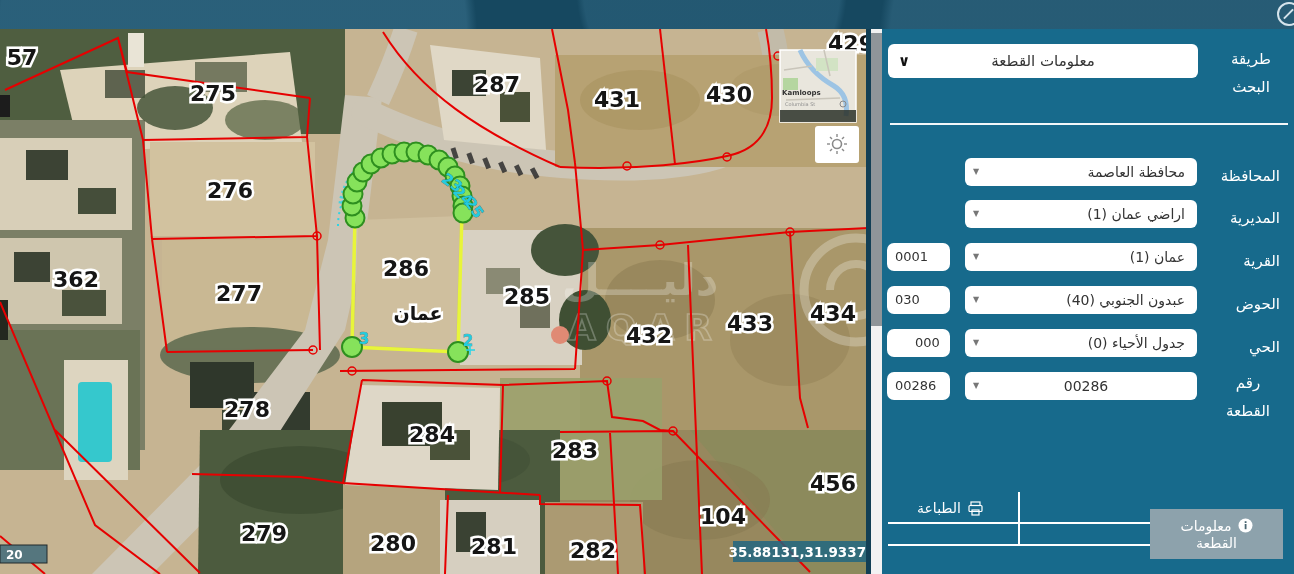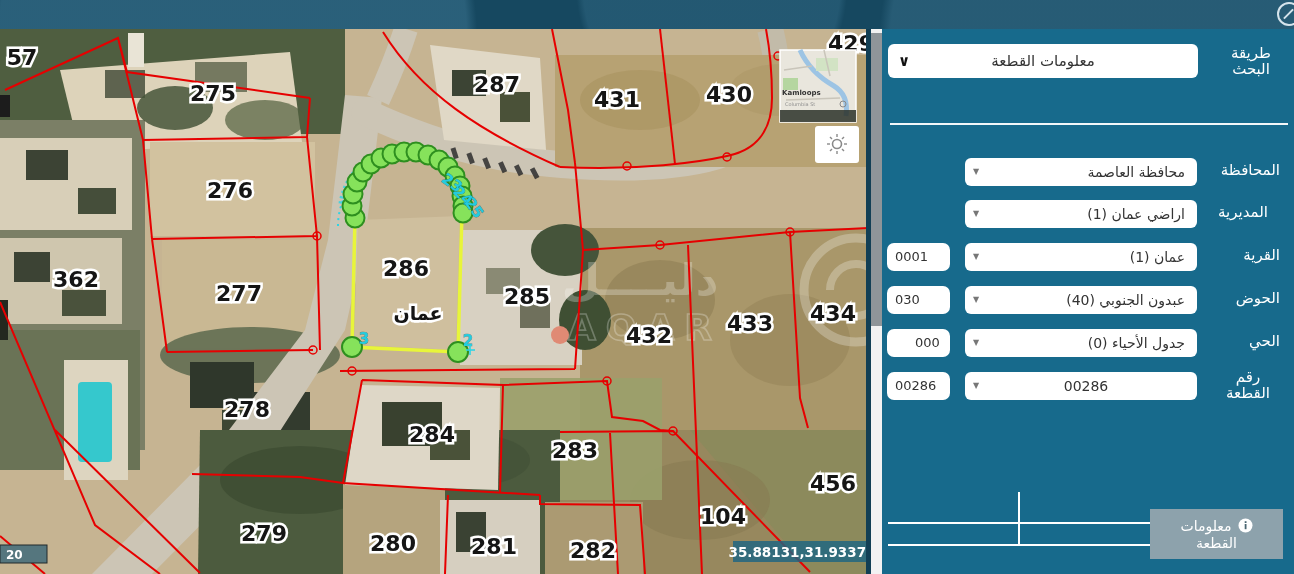--- a/index.html
+++ b/index.html
@@ -30,21 +30,21 @@
   .wm-ar{font-family:"DejaVu Sans",sans-serif;font-weight:bold;font-size:44px;fill:#fff;text-anchor:middle;}
   .wm-en{font-family:"DejaVu Sans",sans-serif;font-weight:bold;font-size:36px;fill:none;stroke:#fff;stroke-width:1.6px;letter-spacing:10px;text-anchor:middle;}
 
   
   .map-edge{position:absolute;left:866px;top:29px;width:5px;height:545px;background:#123f55;}
   .scrollbar{position:absolute;left:871px;top:29px;width:11px;height:545px;background:#f2f2f2;}
   .scroll-thumb{position:absolute;left:0;top:4px;width:11px;height:293px;background:#8f9599;}
 
   
   .panel{position:absolute;left:882px;top:29px;width:412px;height:545px;background:#176a8c;direction:rtl;color:#fff;}
-  .fieldlabel{position:absolute;font-size:15px;color:#fff;text-align:center;line-height:16px;}
+  .fieldlabel{position:absolute;font-size:15px;color:#fff;text-align:center;line-height:28px;}
   .dd{position:absolute;background:#fff;border-radius:6px;box-sizing:border-box;color:#333;}
   .dd-main{right:96px;top:15px;width:310px;height:34px;font-size:15px;line-height:34px;text-align:center;}
   .dd-main .chev{position:absolute;left:10px;top:0;font-size:15px;font-weight:bold;color:#111;}
   .dd-row{width:232px;height:28px;font-size:14px;line-height:28px;padding-left:22px;padding-right:12px;}
   .dd-row .tri{position:absolute;left:8px;top:0;font-size:8px;color:#777;line-height:28px;}
   .dd-left{left:83px;}
   .dd-center{text-align:center;}
   .codebox{position:absolute;left:5px;width:63px;height:28px;background:#fff;border-radius:7px;color:#333;
     font-size:13px;line-height:28px;text-align:left;padding-left:8px;box-sizing:border-box;direction:ltr;}
   .divider{position:absolute;top:94px;left:8px;right:6px;height:2px;background:#fff;opacity:.95;}
@@ -306,21 +306,21 @@
     </div>
 
     <div class="divider"></div>
 
     <div class="fieldlabel" style="right:14px;top:133px;">المحافظة</div>
     <div class="dd dd-row dd-left" style="top:129px;">
       <span class="tri">▼</span>
       <span>محافظة العاصمة</span>
     </div>
 
-    <div class="fieldlabel" style="right:26px;top:175px;text-align:right;">المديرية</div>
+    <div class="fieldlabel" style="right:14px;top:175px;text-align:right;">المديرية</div>
     <div class="dd dd-row dd-left" style="top:171px;">
       <span class="tri">▼</span>
       <span>اراضي عمان (1)</span>
     </div>
 
     <div class="fieldlabel" style="right:14px;top:218px;">القرية</div>
     <div class="dd dd-row dd-left" style="top:214px;">
       <span class="tri">▼</span>
       <span>عمان (1)</span>
     </div>
@@ -340,20 +340,28 @@
     </div>
     <div class="codebox" style="top:300px;padding-left:28px;">000</div>
 
     <div class="fieldlabel" style="right:20px;top:340px;width:52px;">رقم القطعة</div>
     <div class="dd dd-row dd-left dd-center" style="top:343px;">
       <span class="tri">▼</span>
       <span>00286</span>
     </div>
     <div class="codebox" style="top:343px;">00286</div>
 
+    <div class="tab tab1">
+      <svg class="icon-svg" width="15" height="15" viewBox="0 0 15 15">
+        <rect x="3" y="1" width="9" height="3.5" fill="none" stroke="#fff" stroke-width="1.2"></rect>
+        <rect x="1" y="4.5" width="13" height="6" rx="1" fill="none" stroke="#fff" stroke-width="1.2"></rect>
+        <rect x="4" y="9" width="7" height="5" fill="none" stroke="#fff" stroke-width="1.2"></rect>
+      </svg>
+      <span>الطباعة</span>
+    </div>
 
 
     <div class="vdiv"></div>
     <div class="hline1"></div>
     <div class="hline2"></div>
 
     <div class="tab-active">
       <div class="row1">
         <svg class="icon-svg" width="15" height="15" viewBox="0 0 15 15">
           <circle cx="7.5" cy="7.5" r="7" fill="#fff"></circle>

